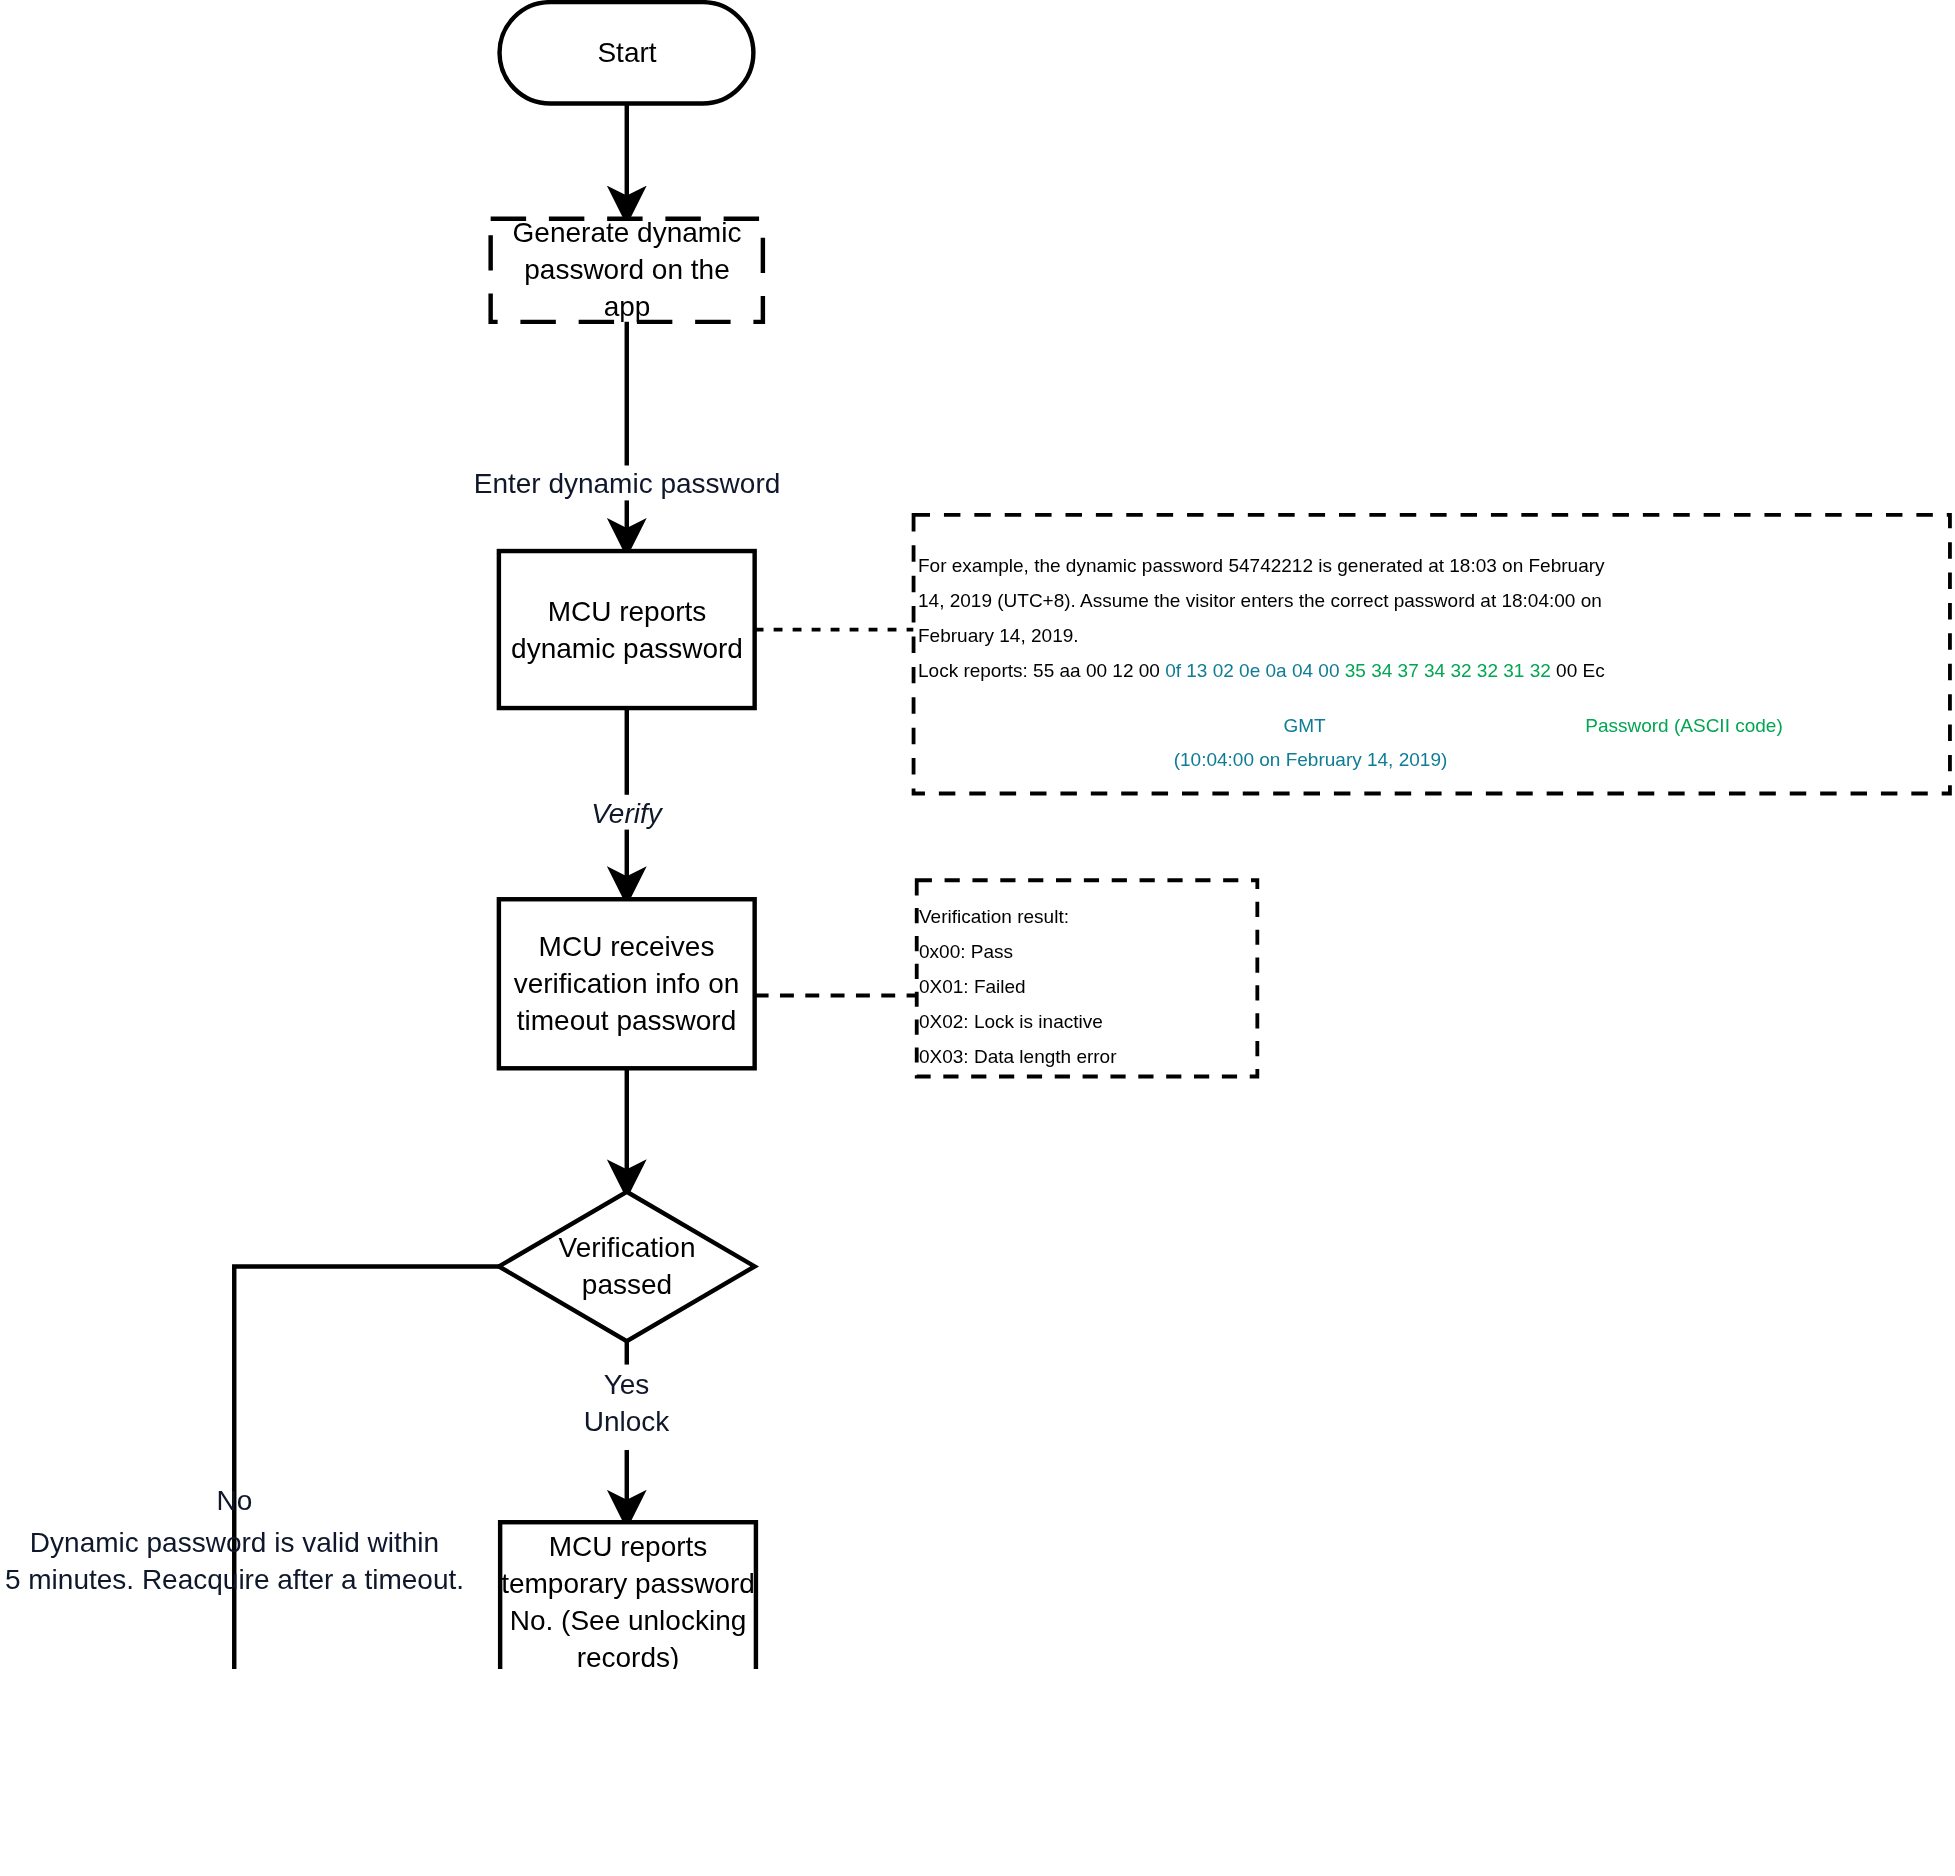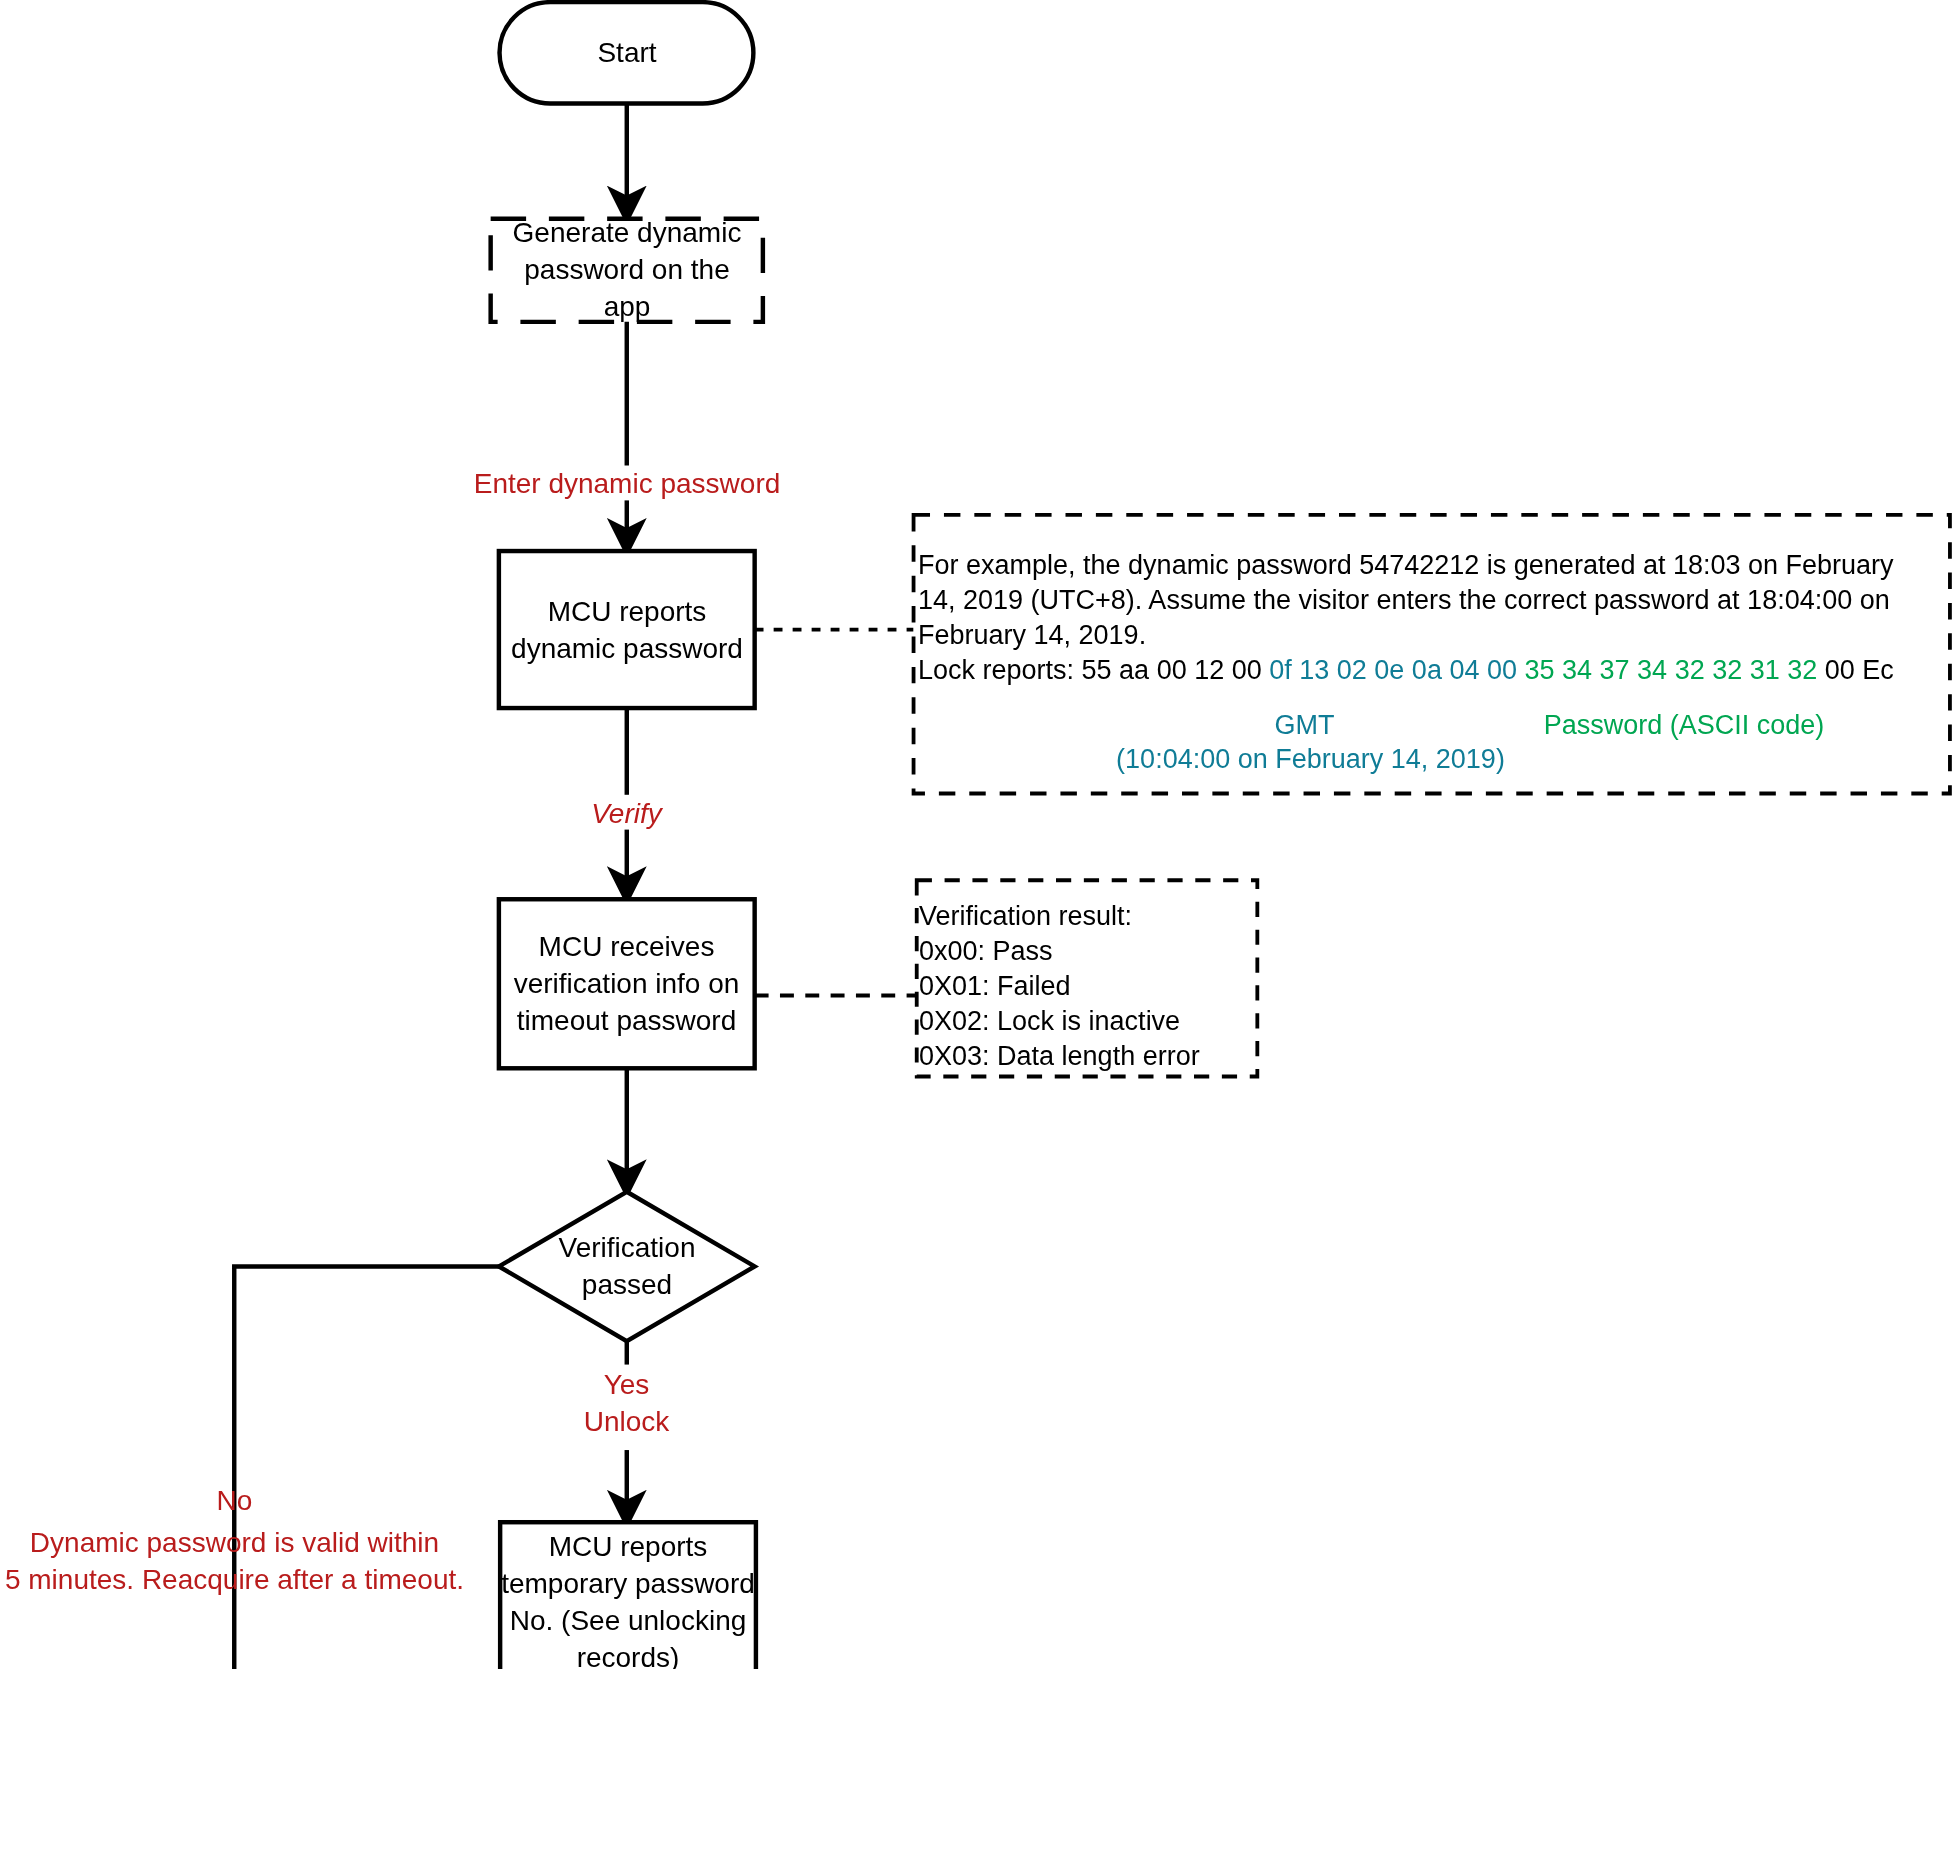--- a/index.html
+++ b/index.html
@@ -37,26 +37,26 @@
     line-height: 37px;
     color: #000;
     white-space: pre-line;
     box-sizing: border-box;
   }
   .edge-label {
     position: absolute;
     font-size: 28px;
     line-height: 37px;
     text-align: center;
-    color: #b91c1c;
+    color: #0f172a;
     white-space: pre-line;
   }
   .note-text {
     position: absolute;
-    font-size: 27px;
+    font-size: 19px;
     line-height: 35px;
     color: #000;
     box-sizing: border-box;
   }
   .note-line { display: block; white-space: pre; }
   .teal { color: #0f7c96; }
   .green { color: #00a651; }
 </style>
 </head>
 <body>

